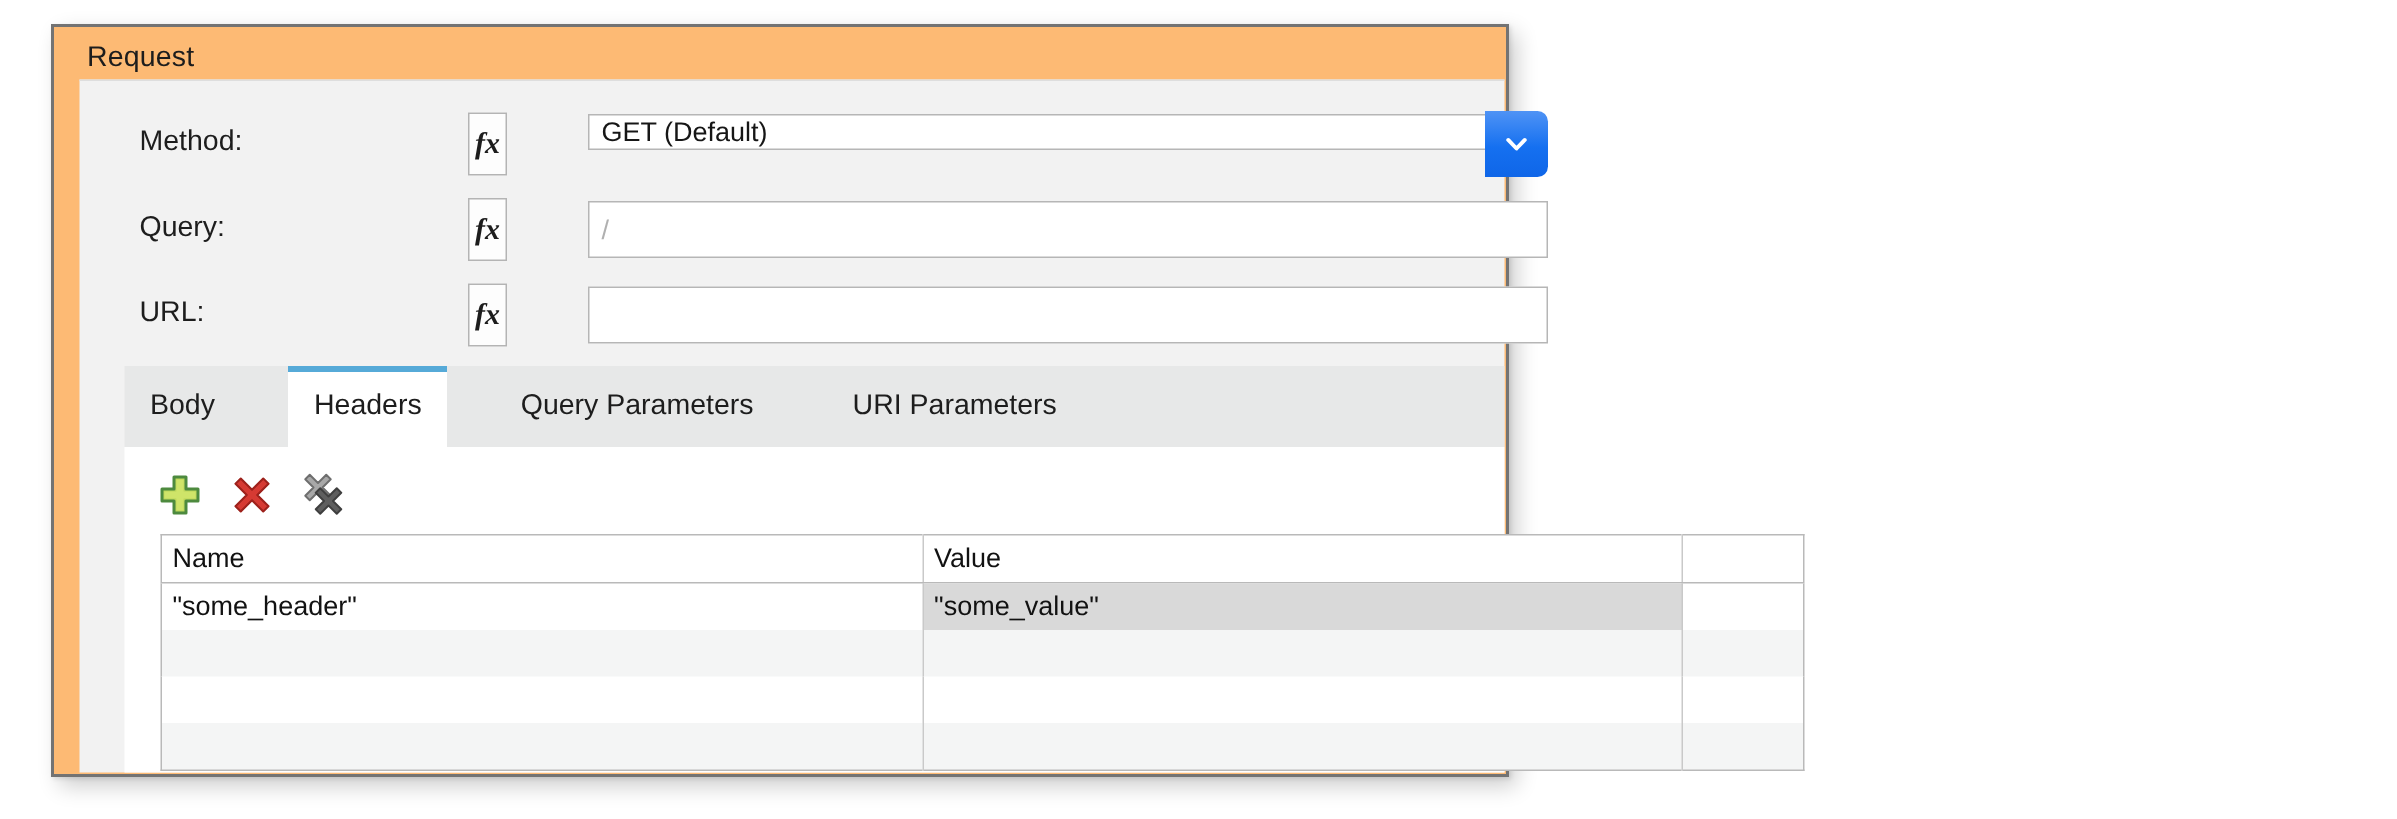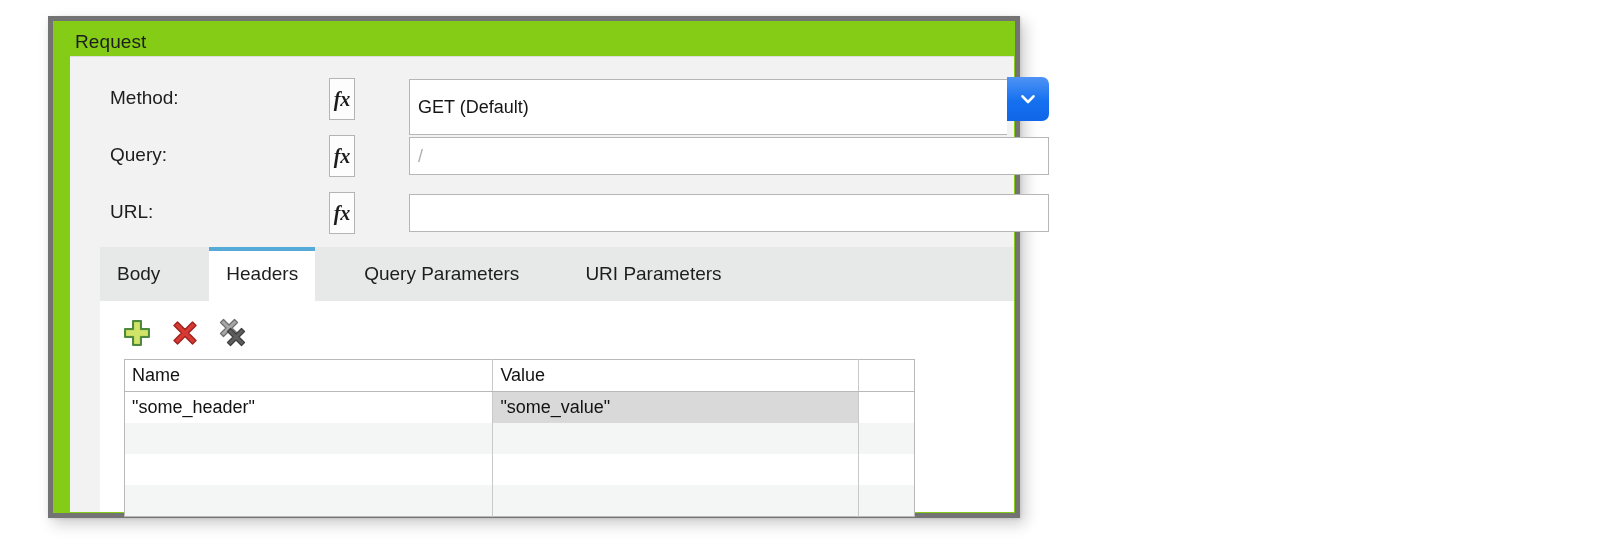--- a/index.html
+++ b/index.html
@@ -11,26 +11,26 @@
     width: 1598px;
     height: 546px;
     font-family: "Liberation Sans", sans-serif;
     overflow: hidden;
     position: relative;
   }
 
   
   #request-panel {
     position: absolute;
-    left: 48px;
+    left: 34px;
     top: 16px;
     width: 972px;
     height: 502px;
-    background: #84cc16;
-    border: 5px solid #737373;
+    background: #fdba74;
+    border: 2px solid #737373;
     box-shadow: 5px 6px 14px rgba(0,0,0,0.20), 1px 1px 3px rgba(0,0,0,0.10);
     box-sizing: border-box;
   }
 
   #panel-title {
     position: absolute;
     left: 22px;
     top: 10px;
     font-size: 19px;
     color: #1d1d1d;
@@ -104,21 +104,21 @@
     overflow: hidden;
     white-space: nowrap;
     cursor: text;
   }
   .text-field.placeholder { color: #b0b0b0; }
 
   #method-field {
     left: 339px;
     width: 598px;
     top: 1px;
-    height: 56px;
+    height: 24px;
     border-right: none;
   }
   #method-dropdown-button {
     position: absolute;
     left: 937px;
     top: -1px;
     width: 42px;
     height: 44px;
     background: linear-gradient(180deg, #4f93f5 0%, #1570f0 55%, #0f66e8 100%);
     border-top-right-radius: 7px;
@@ -191,21 +191,21 @@
     height: 30px;
     cursor: pointer;
     display: block;
   }
 
   
   #headers-table {
     position: absolute;
     left: 24px;
     top: 58px;
-    width: 791px;
+    width: 1096px;
     border: 1px solid #b9b9b9;
     border-collapse: collapse;
     box-sizing: border-box;
     background: #ffffff;
     font-size: 18px;
     padding-left: 36px;
   }
   #headers-table col.col-name  { width: 421px; }
   #headers-table col.col-value { width: 420px; }
   #headers-table col.col-extra { width: 67px; }

